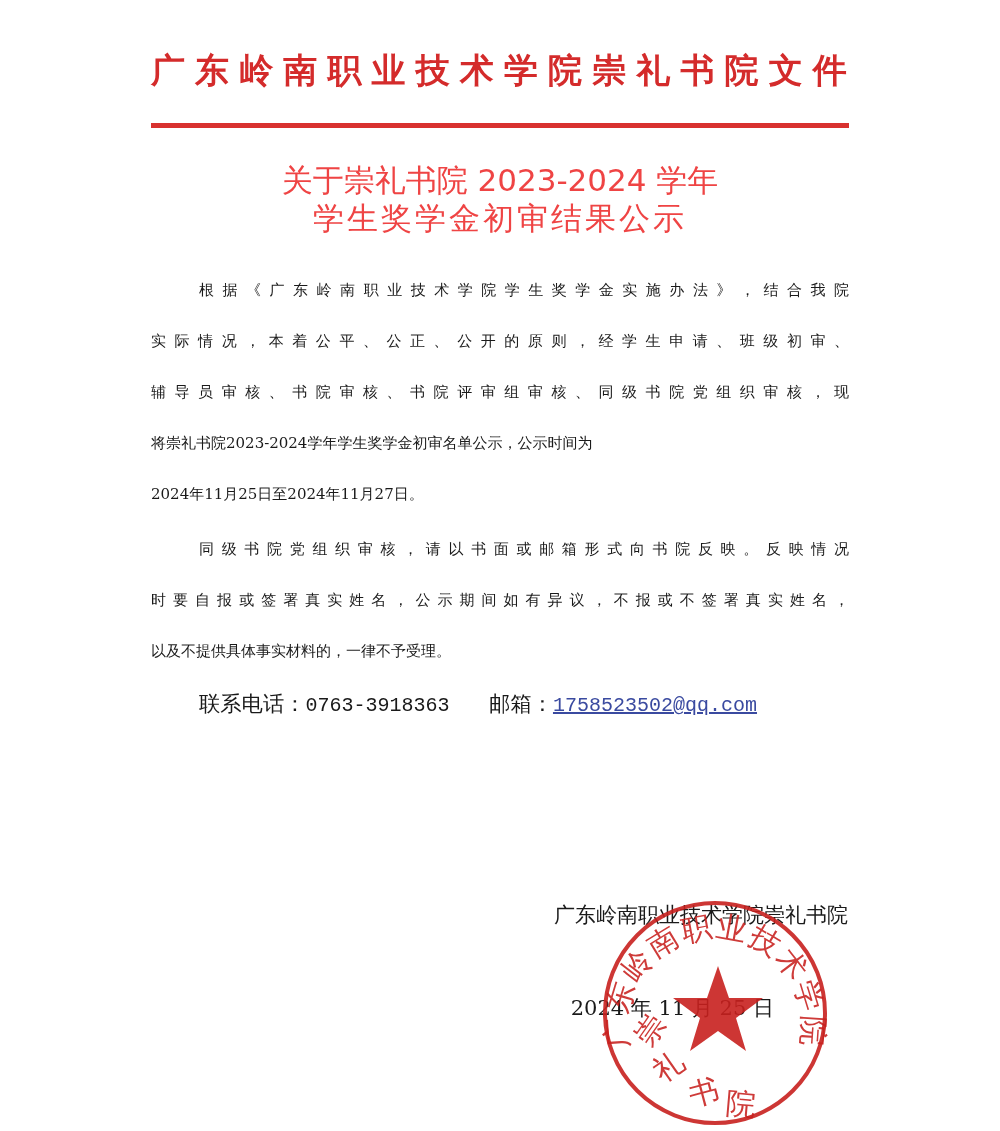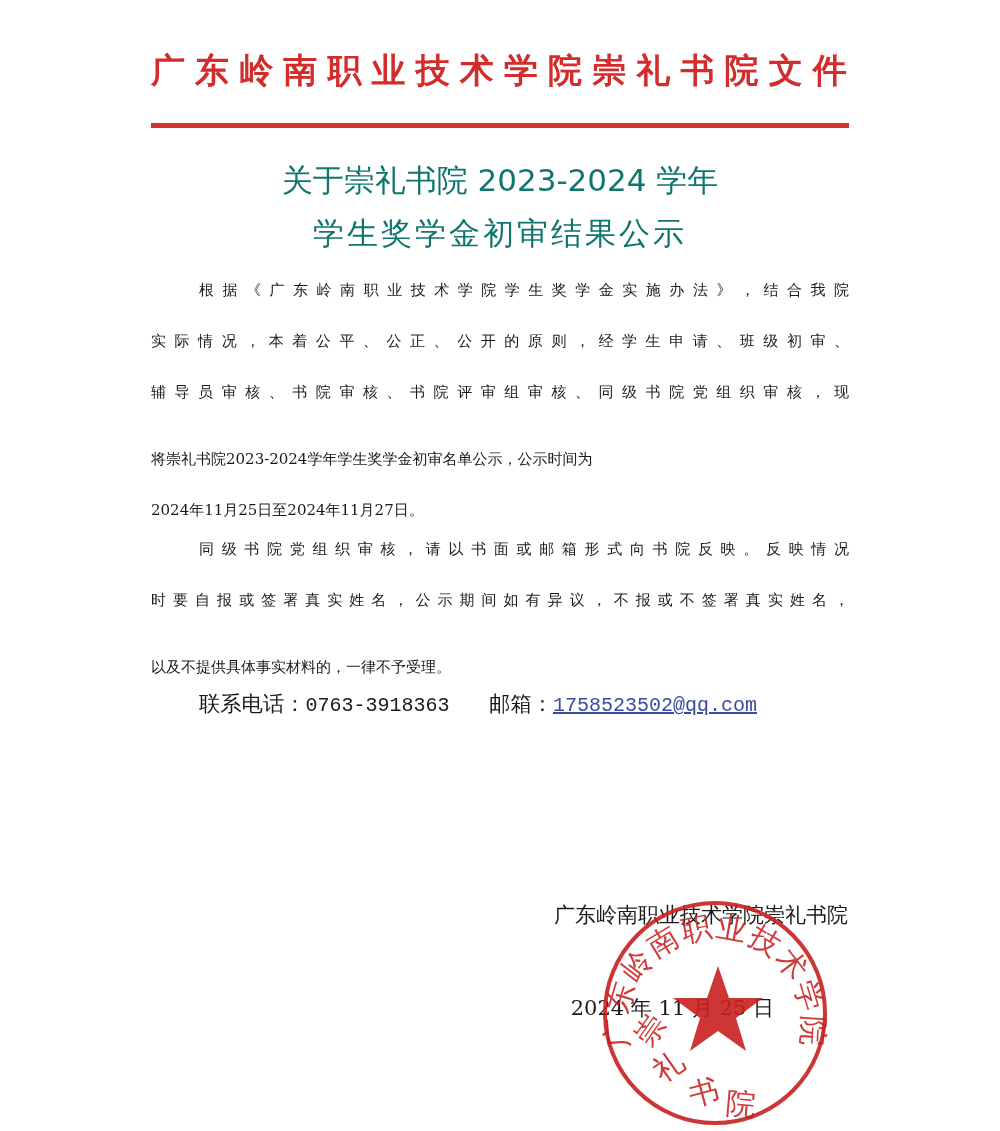--- a/index.html
+++ b/index.html
@@ -4,26 +4,26 @@
 <style>
   html, body { margin:0; padding:0; background:#ffffff; }
   body { width:1000px; height:1131px; position:relative; overflow:hidden;
          font-family: "DejaVu Serif", "Liberation Serif", serif; color:#1a1a1a; }
   .header-title { position:absolute; left:151px; top:44px; width:698px; height:52px;
          font-family: "DejaVu Sans", "Liberation Sans", sans-serif;
          font-size:34px; line-height:52px; color:#d42b2b; letter-spacing:2.2px;
          text-align:justify; text-align-last:justify; white-space:nowrap; font-weight:bold; }
   .rule { position:absolute; left:151px; top:123px; width:698px; height:5px; background:#d8312f; }
   .doc-title { position:absolute; left:0; width:1000px; text-align:center;
-         font-family: "DejaVu Sans", "Liberation Sans", sans-serif; font-size:31px; color:#0f766e; }
+         font-family: "DejaVu Sans", "Liberation Sans", sans-serif; font-size:31px; color:#ef4444; }
   .t1 { top:160px; }
-  .t2 { top:213px; letter-spacing:3px; }
+  .t2 { top:198px; letter-spacing:3px; }
   .line { position:absolute; left:151px; width:698px; font-size:15px; line-height:30px; white-space:nowrap;
           text-align:justify; text-align-last:justify; }
-  .line.last { text-align-last:left;margin-top:16px; }
+  .line.last { text-align-last:left; }
   .indent { left:199px; width:650px; }
   a.email { color:#3a4aa0; text-decoration:underline; font-family:"DejaVu Sans Mono","Liberation Mono",monospace; }
   .contact { position:absolute; left:199px; top:690px; font-size:21.3px; line-height:27px; white-space:nowrap; }
   .contact .mono { font-family:"Liberation Mono","DejaVu Sans Mono",monospace; font-size:20px; }
   .sign { position:absolute; right:152px; font-size:21px; line-height:30px; white-space:nowrap; }
   .sign1 { top:900px; }
   .sign2 { top:953px; right:226px;margin-top:40px; }
   .seal { position:absolute; left:600px; top:898px; width:230px; height:230px; }
 </style>
 </head>

